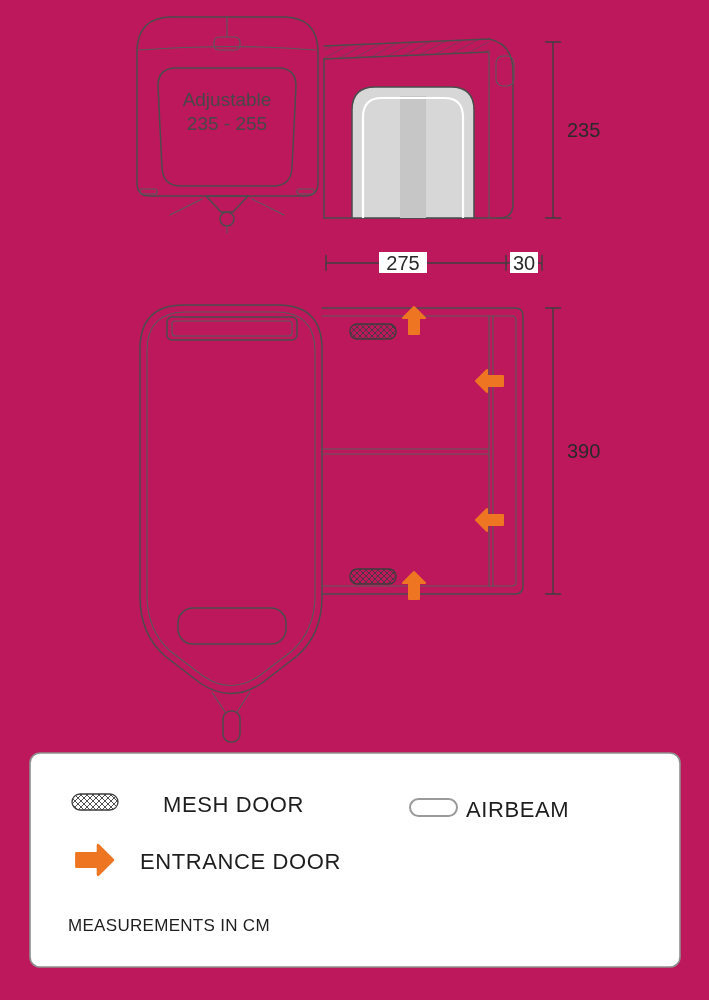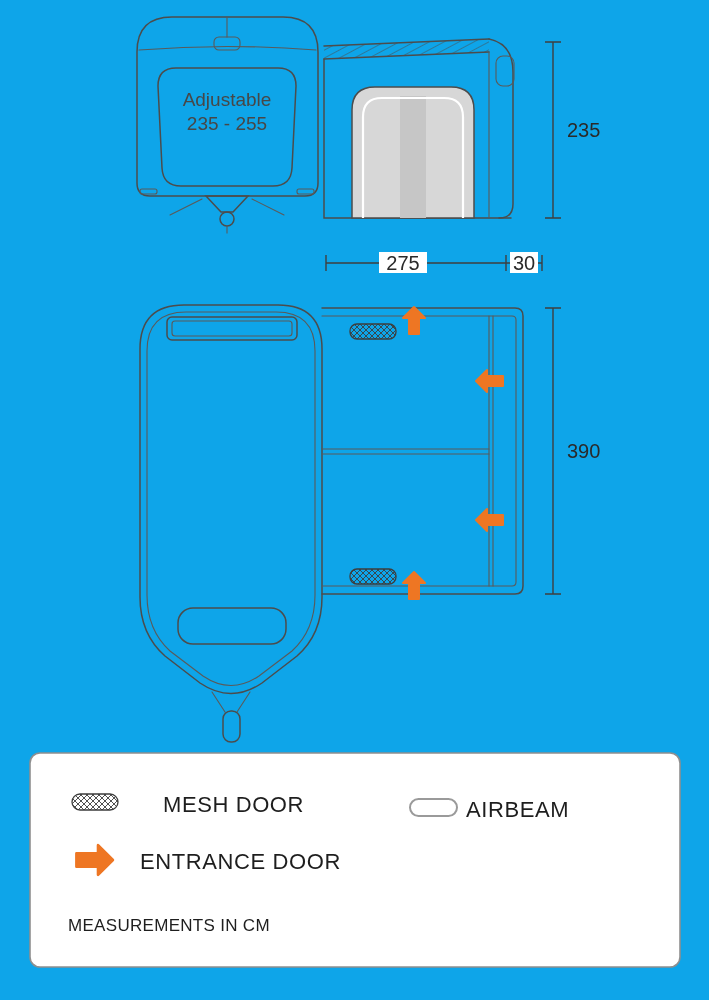--- a/index.html
+++ b/index.html
@@ -1,16 +1,16 @@
 <!DOCTYPE html>
 <html><head>
 <meta charset="utf-8">
 <style>
   html,body{margin:0;padding:0;background:#fff;}
-  .canvas{position:relative;width:709px;height:1000px;background:#0ea5e9;overflow:hidden;}
+  .canvas{position:relative;width:709px;height:1000px;background:#be185d;overflow:hidden;}
   svg text{font-family:"Liberation Sans","DejaVu Sans",sans-serif;}
   .ln{fill:none;stroke:#4c4c4c;stroke-width:1.5;stroke-linecap:round;}
   .thin{fill:none;stroke:#5a5a5a;stroke-width:1.1;stroke-linecap:round;}
   .dimln{fill:none;stroke:#3f3f3f;stroke-width:1.4;stroke-linecap:butt;}
   .dim{font-size:20px;fill:#2a2a2a;}
   .front-label{font-size:19px;fill:#474747;}
   .cap{font-size:22px;font-weight:500;letter-spacing:.6px;fill:#1e1e1e;}
   .note{font-size:17px;font-weight:500;letter-spacing:.3px;fill:#1e1e1e;}
   .arrow{fill:#EE7623;stroke:#EE7623;stroke-width:2;stroke-linejoin:round;}
   .mesh{fill:url(#crosshatch);stroke:#3d3d3d;stroke-width:1.3;}

